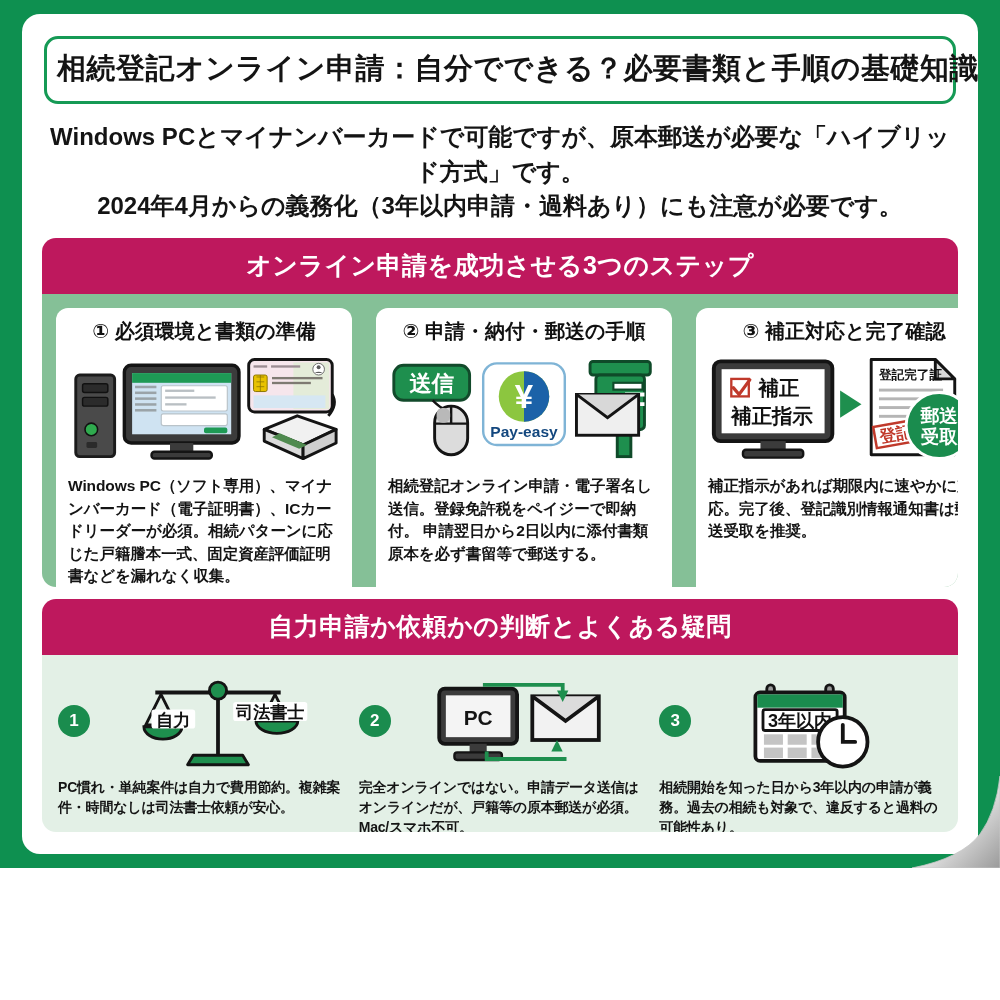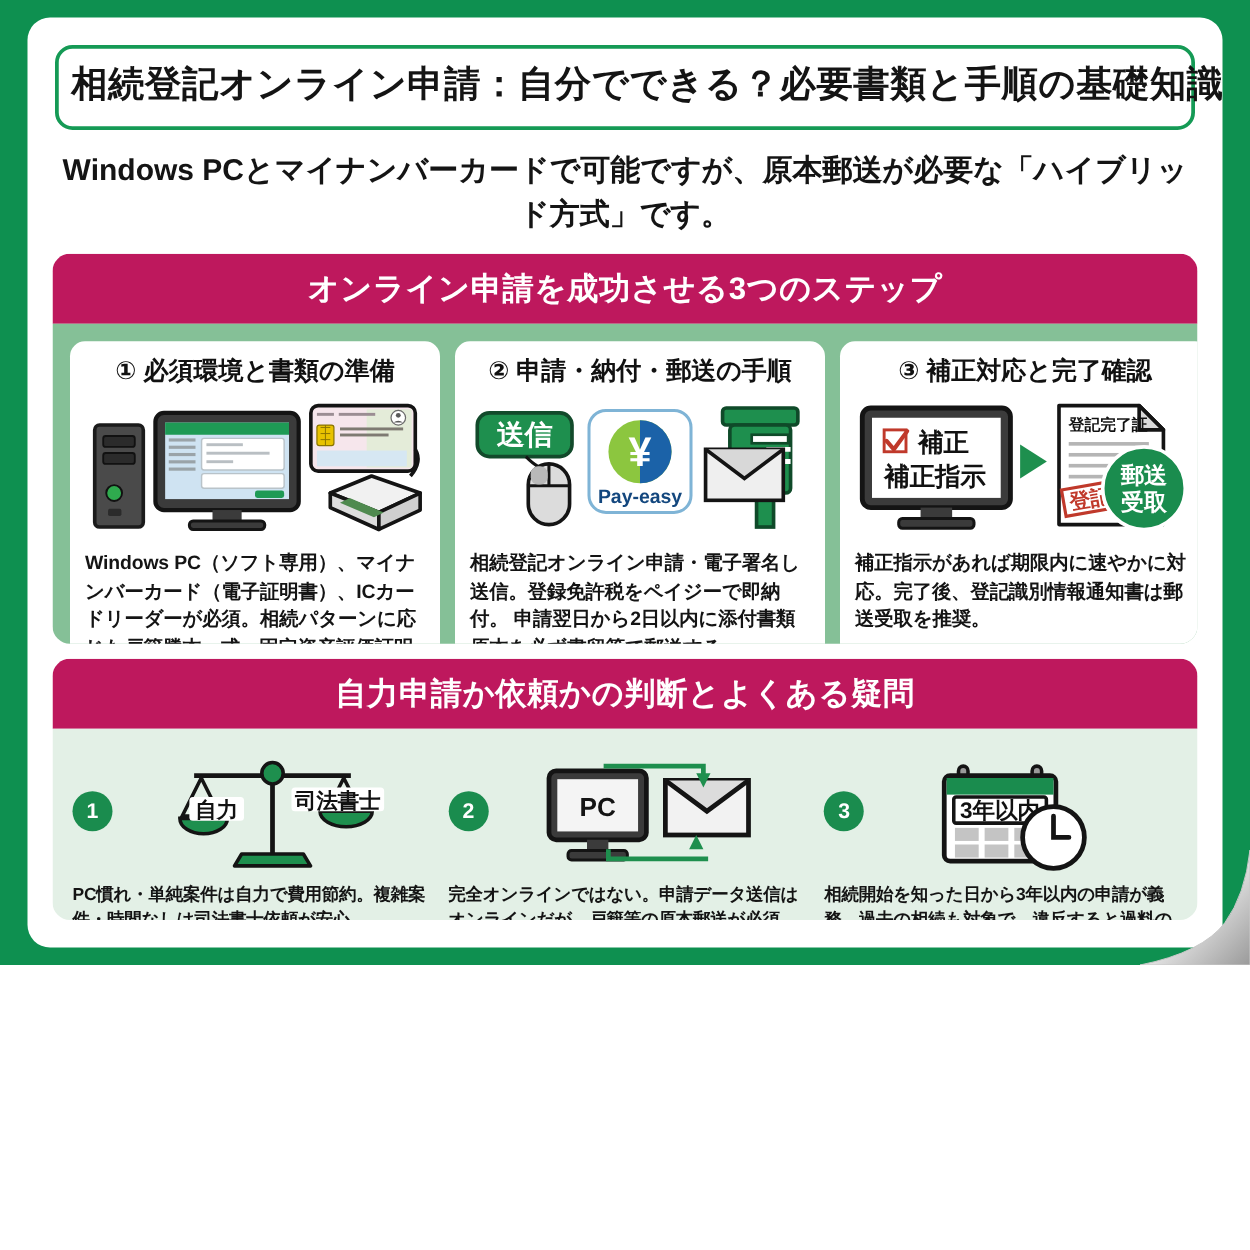--- a/index.html
+++ b/index.html
@@ -7,21 +7,21 @@
     padding: 0;
     background: #ffffff;
   }
   body {
     font-family: "Liberation Sans", "DejaVu Sans", sans-serif;
   }
 
   #poster {
     position: relative;
     width: 1000px;
-    height: 772px;
+    height: 868px;
     background: #0e9050;
     overflow: hidden;
     box-sizing: border-box;
   }
 
   
   .panel {
     position: absolute;
     left: 22px;
     top: 14px;
@@ -77,21 +77,21 @@
     font-weight: bold;
     padding: 11px 8px 12px 8px;
     letter-spacing: 0.5px;
     white-space: nowrap;
   }
 
   .steps-body {
     background: #85c097;
     padding: 14px 14px 16px 14px;
     display: flex;
-    gap: 12px;
+    gap: 24px;
   }
   .faq-body {
     background: #e3f0e6;
     padding: 14px 12px 14px 12px;
     display: flex;
     gap: 10px;
   }
 
   
   .card {
@@ -187,20 +187,21 @@
 
 <div id="poster">
   <div class="panel">
 
     <div class="title-box">
       <div class="title-text">相続登記オンライン申請：自分でできる？必要書類と手順の基礎知識</div>
     </div>
 
     <div class="subtitle">
       <span>Windows PCとマイナンバーカードで可能ですが、原本郵送が必要な「ハイブリッド方式」です。</span>
+      <span class="l2">2024年4月からの義務化（3年以内申請・過料あり）にも注意が必要です。</span>
     </div>
 
     <div class="section">
       <div class="section-head">オンライン申請を成功させる3つのステップ</div>
       <div class="steps-body">
 
         <div class="card">
           <div class="card-title">① 必須環境と書類の準備</div>
           <div class="card-art">
             <svg viewBox="0 0 280 120" width="272" height="118">

